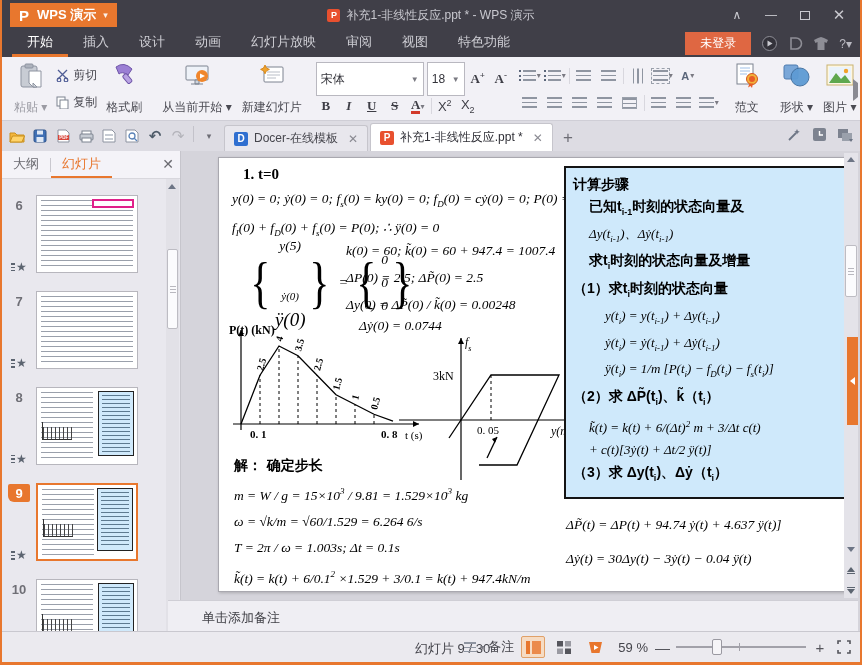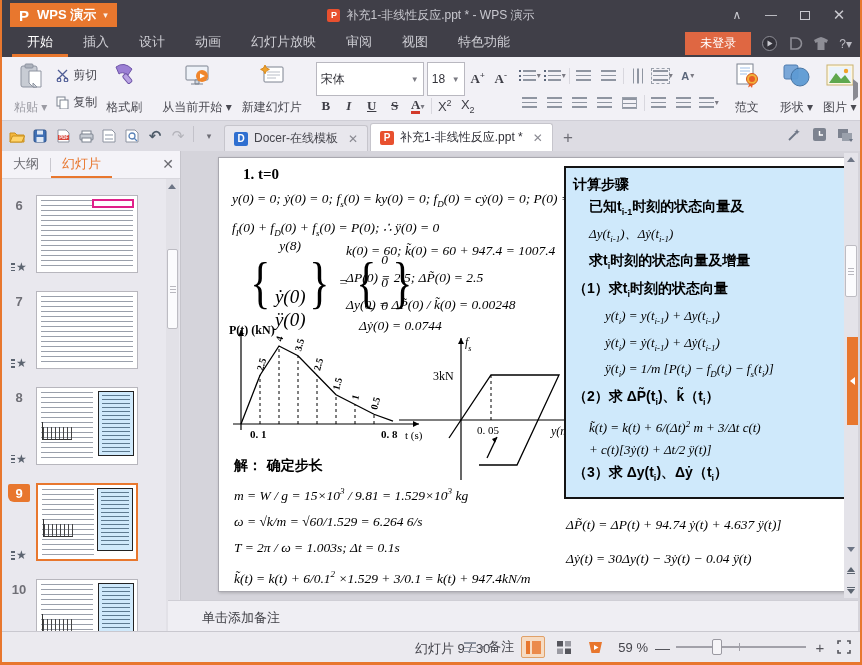--- a/index.html
+++ b/index.html
@@ -558,22 +558,22 @@
   <div class="slide">
     <div class="heading eq" style="font-style:normal">1.  t=0</div>
     <div class="top-lines" id="top-lines">
         <div class="eq">y(0) = 0; ẏ(0) = 0; f<sub>s</sub>(0) = ky(0) = 0; f<sub>D</sub>(0) = cẏ(0) = 0; P(0) = 0</div>
         <div class="eq">f<sub>I</sub>(0) + f<sub>D</sub>(0) + f<sub>s</sub>(0) = P(0); ∴ ÿ(0) = 0</div>
       </div>
 
     <div class="matrix">
       <span class="brace">{</span>
       <span class="colm eq" id="mx-left">
-          <span style="font-style: italic; font-size: 13.5px;">y(8)</span>
-          <span style="font-style: italic; font-size: 19px; margin-top: 28px;">ẏ(0)</span>
+          <span style="font-style: italic; font-size: 13.5px;">y(5)</span>
+          <span style="font-style: italic; font-size: 11px; margin-top: 28px;">ẏ(0)</span>
           <span style="font-style: italic; font-size: 19px;">ÿ(0)</span>
         </span>
       <span class="brace">}</span>
       <span class="eqs eq">=</span>
       <span class="brace">{</span>
       <span class="colm eq" id="mx-right">
           <span style="font-size: 13.5px;">0</span>
           <span style="font-size: 13.5px;">0</span>
           <span style="font-size: 13.5px;">0</span>
         </span>

